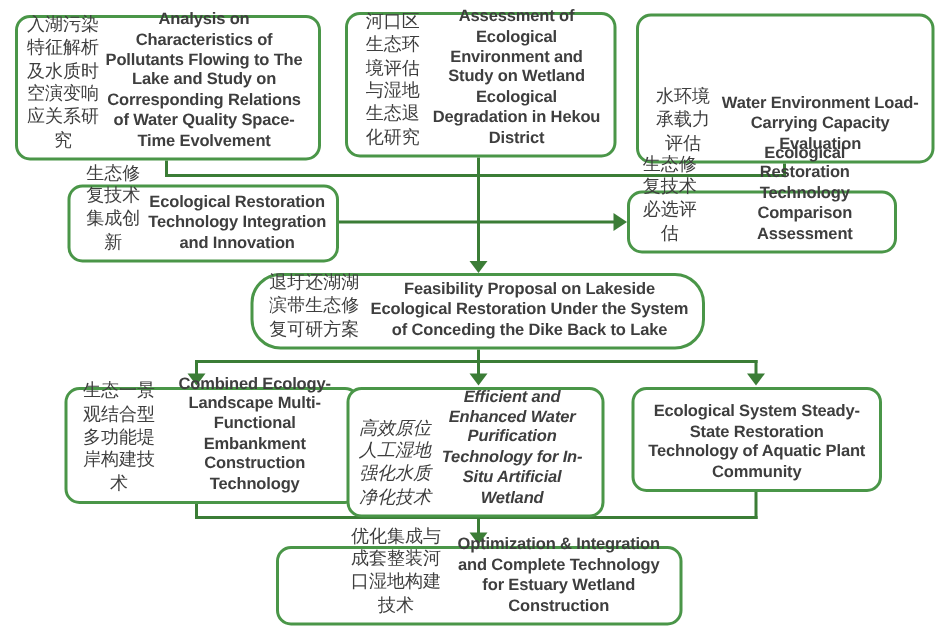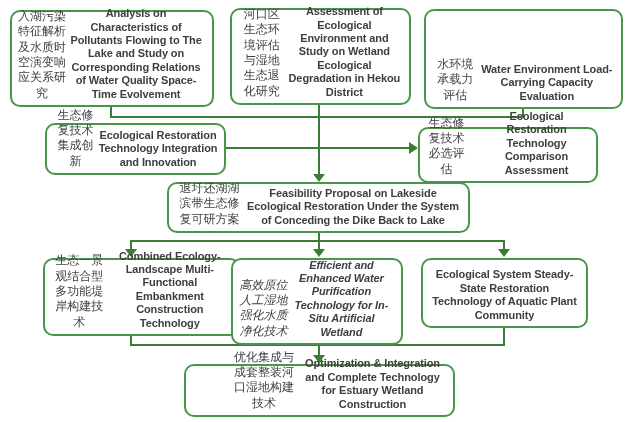--- a/index.html
+++ b/index.html
@@ -31,22 +31,22 @@
     border-right:9px solid var(--connector);}
   .arr-right{position:absolute;width:0;height:0;z-index:1;
     border-top:6px solid transparent;border-bottom:6px solid transparent;
     border-left:9px solid var(--connector);}
 
   
   #n-r1a{left:10px;top:10px;width:204px;height:97px;}
   #n-r1b{left:230px;top:8px;width:181px;height:97px;}
   #n-r1c{left:424px;top:9px;width:199px;height:100px;}
   #n-r2l{left:33px;top:123px;width:181px;height:52px;margin-left:12px;}
-  #n-r2r{left:418px;top:127px;width:180px;height:56px;gap:16px;}
-  #n-mid{left:167px;top:182px;width:303px;height:51px;}
+  #n-r2r{left:418px;top:127px;width:180px;height:42px;gap:16px;}
+  #n-mid{left:167px;top:182px;width:303px;height:51px;border-radius:20px;}
   #n-r3l{left:43px;top:258px;width:197px;height:78px;}
   #n-r3m{left:231px;top:258px;width:172px;height:87px;font-style:italic;}
   #n-r3r{left:421px;top:258px;width:167px;height:70px;}
   #n-bot{left:184px;top:364px;width:271px;height:53px;padding-left:44px;}
 </style>
 </head>
 <body>
 
 <div id="canvas">
 

